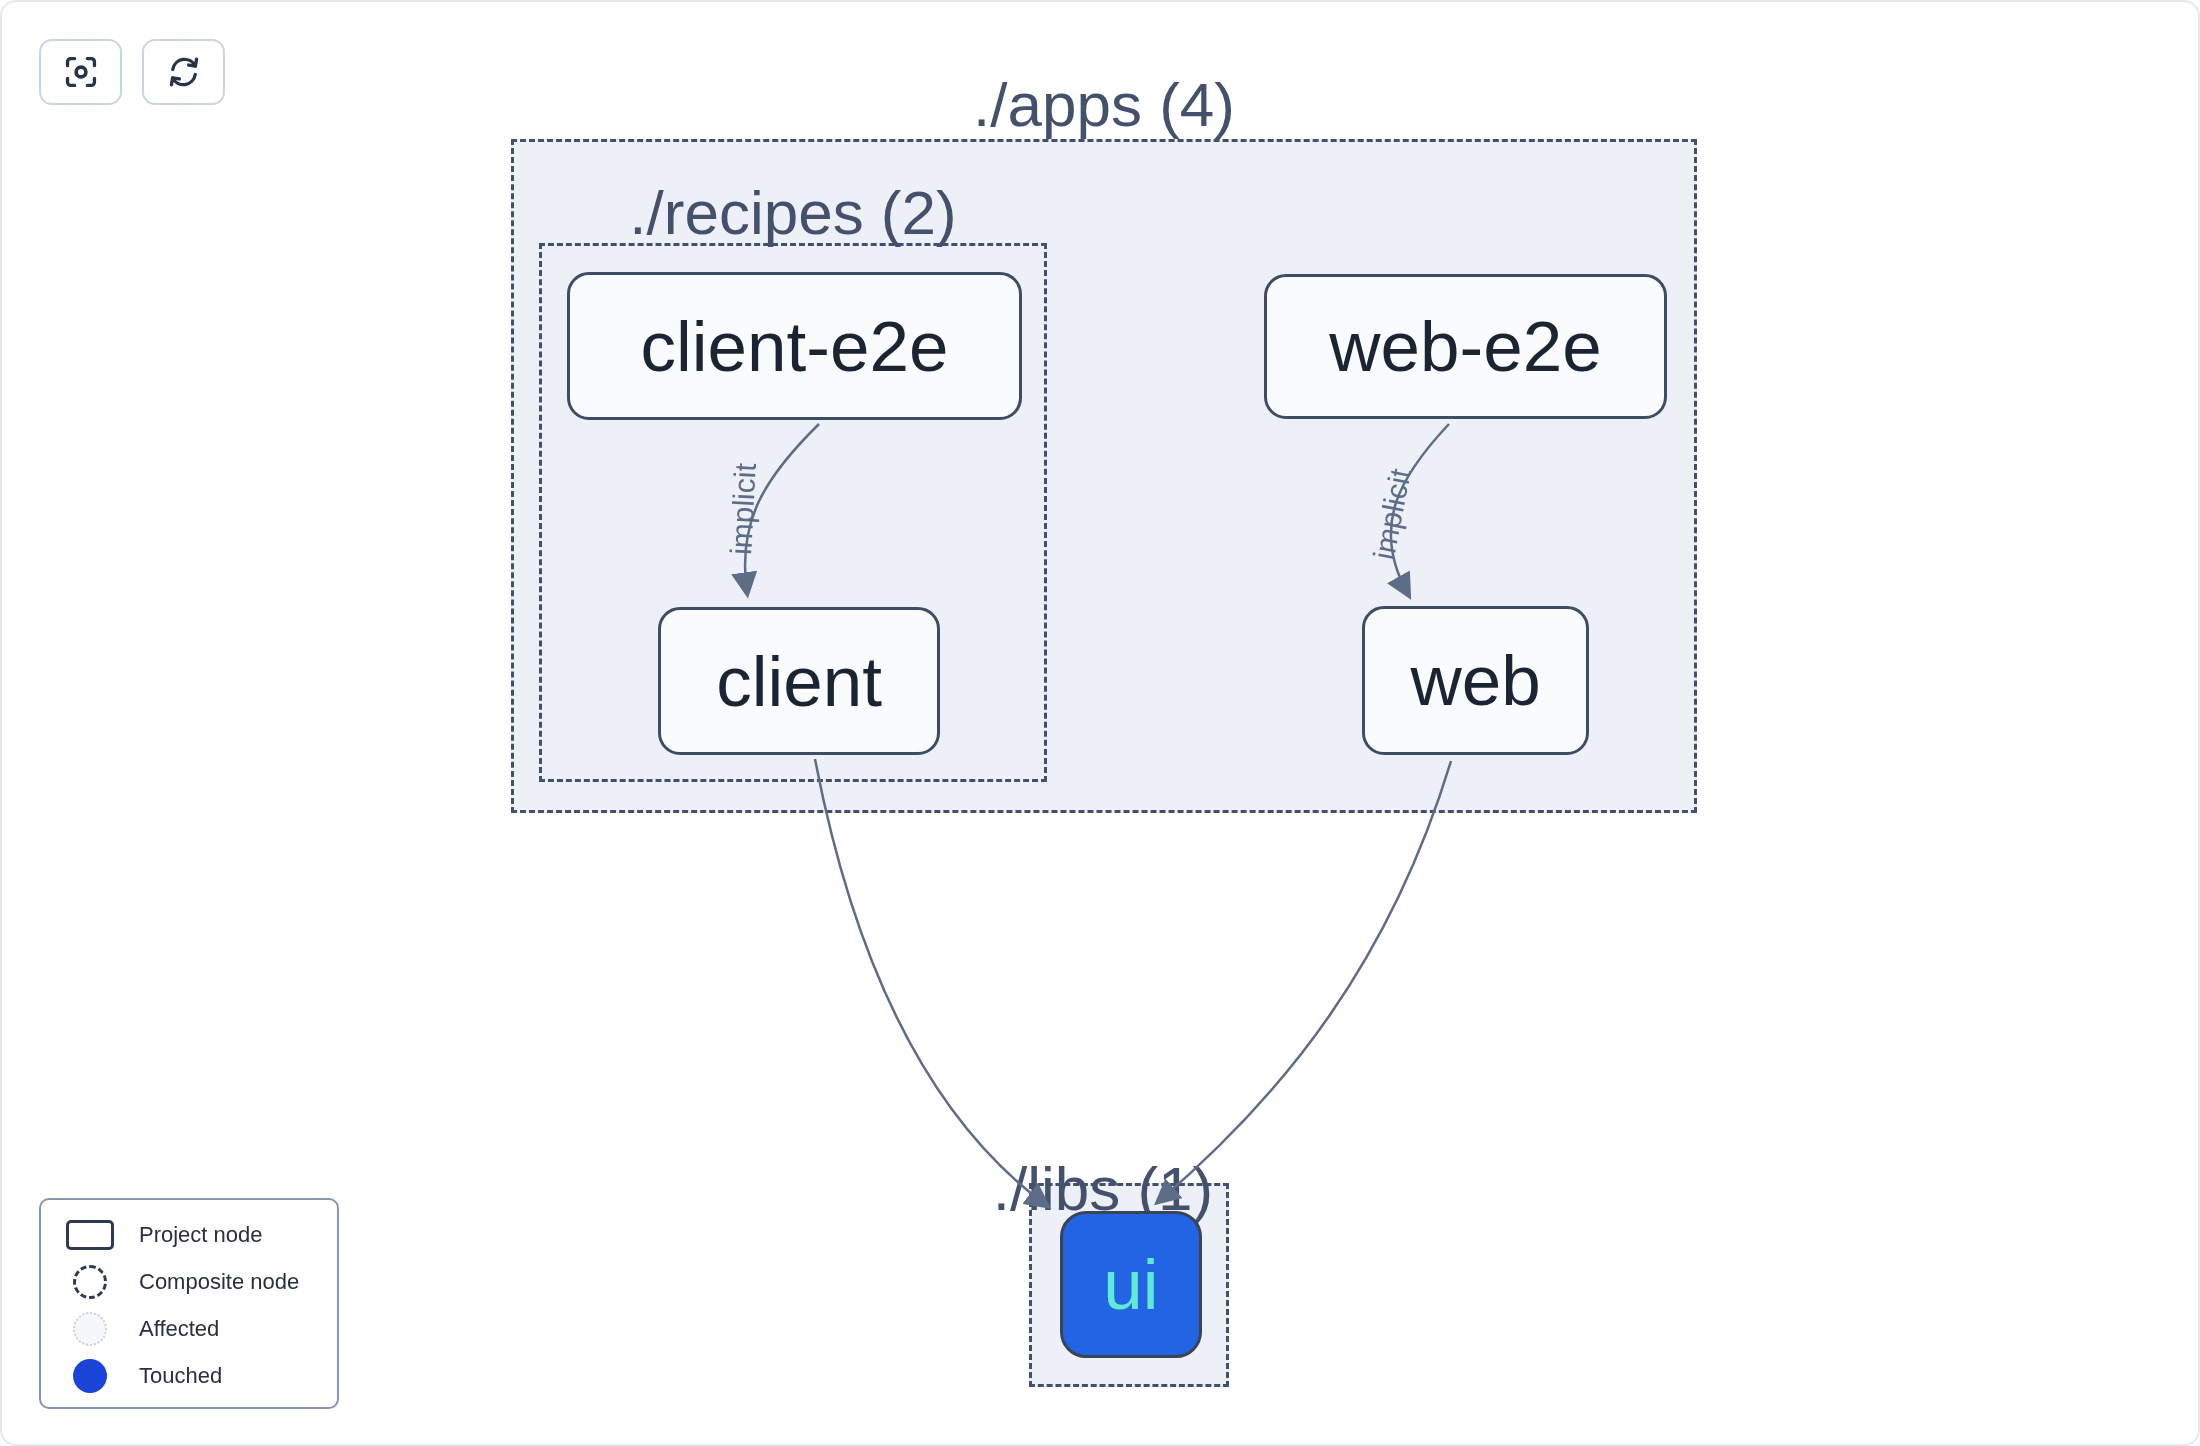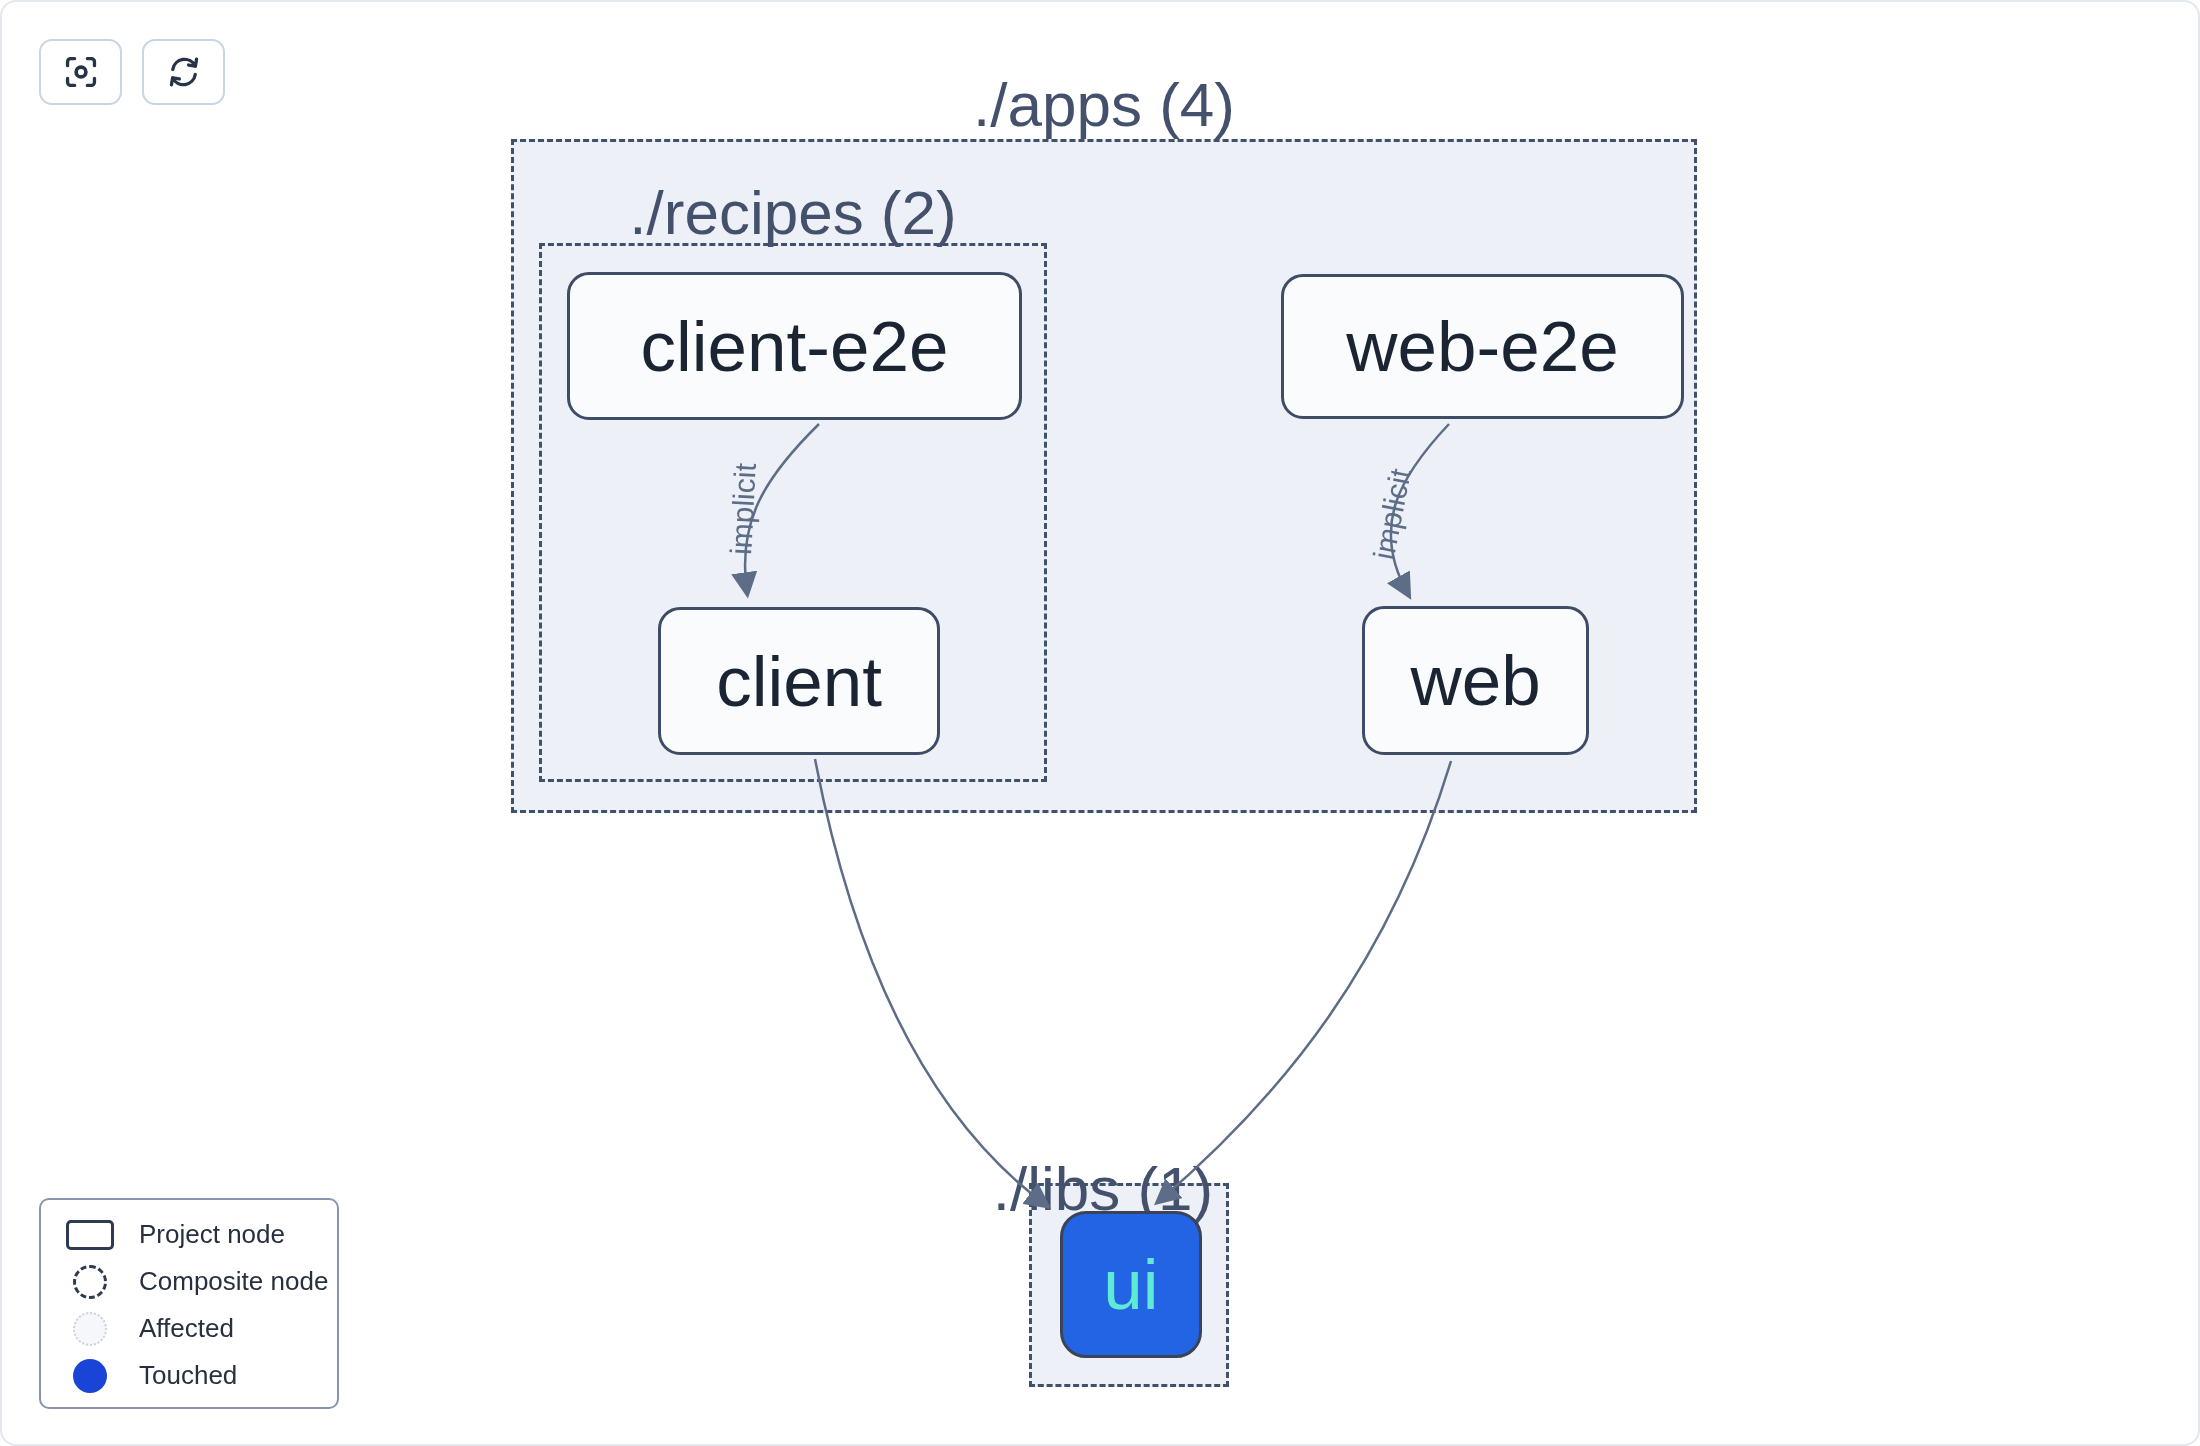--- a/index.html
+++ b/index.html
@@ -36,21 +36,21 @@
   .edges path.edge { fill:none; stroke:#5d6c87; stroke-width:2.5; pointer-events:stroke; }
   .edges text { fill:#5d6c87; font-size:30px; text-anchor:middle; dominant-baseline:central; }
   
   .legend {
     position:absolute; left:37px; top:1196px; width:300px; height:211px;
     background:#ffffff; border:2px solid #8896ad; border-radius:10px;
     padding:11px 0 0 0; display:flex; flex-direction:column;
   }
   .legend-row { height:47px; display:flex; align-items:center; }
   .legend-icon-cell { width:98px; display:flex; align-items:center; justify-content:center; flex:none; }
-  .legend-label { color:#27303f; font-size:26px; }
+  .legend-label { color:#27303f; font-size:22px; }
   .lg-rect { width:48px; height:30px; border:3px solid #2d3a52; border-radius:5px; background:#fff; }
   .lg-circle-dashed { width:34px; height:34px; border:3px dashed #2d3a52; border-radius:50%; background:#fff; }
   .lg-circle-dotted { width:34px; height:34px; border:2px dotted #ccd3dd; border-radius:50%; background:#f5f7fa; }
   .lg-circle-solid { width:34px; height:34px; border-radius:50%; background:#1a43d7; }
 </style>
 </head>
 <body>
 
 <div class="canvas">
 
@@ -94,21 +94,21 @@
     <path class="edge" d="M 1447 422 C 1398 474 1368 524 1406 592" marker-end="url(#arrow)"></path>
     <path class="edge" d="M 813 757 C 852 960 925 1115 1044 1203" marker-end="url(#arrow)"></path>
     <path class="edge" d="M 1449 759 C 1388 960 1282 1092 1157 1199" marker-end="url(#arrow)"></path>
     <text x="741" y="507" transform="rotate(-87 741 507)">implicit</text>
     <text x="1390" y="512" transform="rotate(-79 1390 512)">implicit</text>
   </svg>
 
   <div class="node" style="left:565px; top:270px; width:455px; height:148px;">
     <span>client-e2e</span>
   </div>
-  <div class="node" style="left:1262px; top:272px; width:403px; height:145px;margin-left:17px;">
+  <div class="node" style="left:1262px; top:272px; width:403px; height:145px;">
     <span>web-e2e</span>
   </div>
   <div class="node" style="left:656px; top:605px; width:282px; height:148px;">
     <span>client</span>
   </div>
   <div class="node" style="left:1360px; top:604px; width:227px; height:149px;">
     <span>web</span>
   </div>
   <div class="node touched" style="left:1058px; top:1209px; width:142px; height:147px;">
     <span>ui</span>

